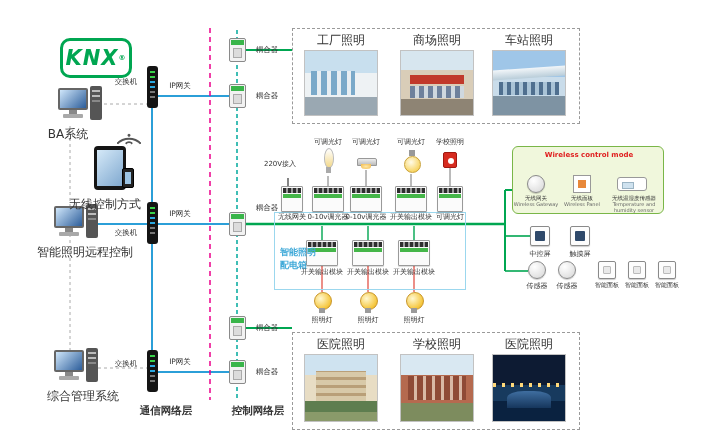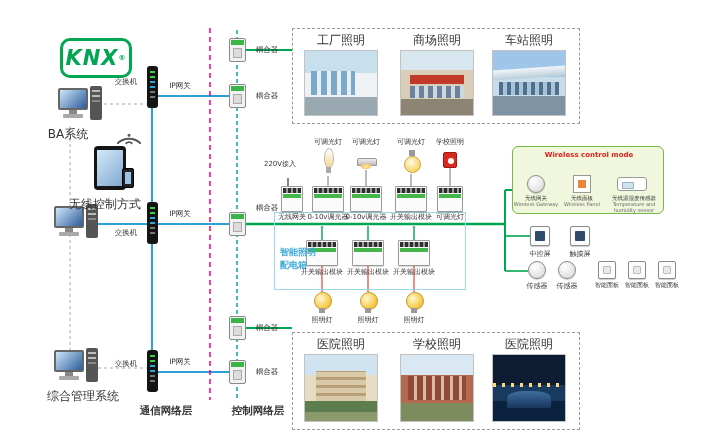--- a/index.html
+++ b/index.html
@@ -140,20 +140,21 @@
     </div>
   <div class="phone" style="left:122px;top:168px"></div>
   <div class="t" style="left:45px;top:198px;width:120px">无线控制方式</div>
 
   <div class="pc" style="left:54px;top:204px">
       <div class="monitor"></div>
       <div class="stand"></div>
       <div class="base"></div>
       <div class="tower"></div>
     </div>
+  <div class="t" style="left:15px;top:246px;width:140px">智能照明远程控制</div>
 
   <div class="pc" style="left:54px;top:348px">
       <div class="monitor"></div>
       <div class="stand"></div>
       <div class="base"></div>
       <div class="tower"></div>
     </div>
   <div class="t" style="left:28px;top:390px;width:110px">综合管理系统</div>
 
   <div class="switch-bar" style="left:147px;top:66px"></div>

